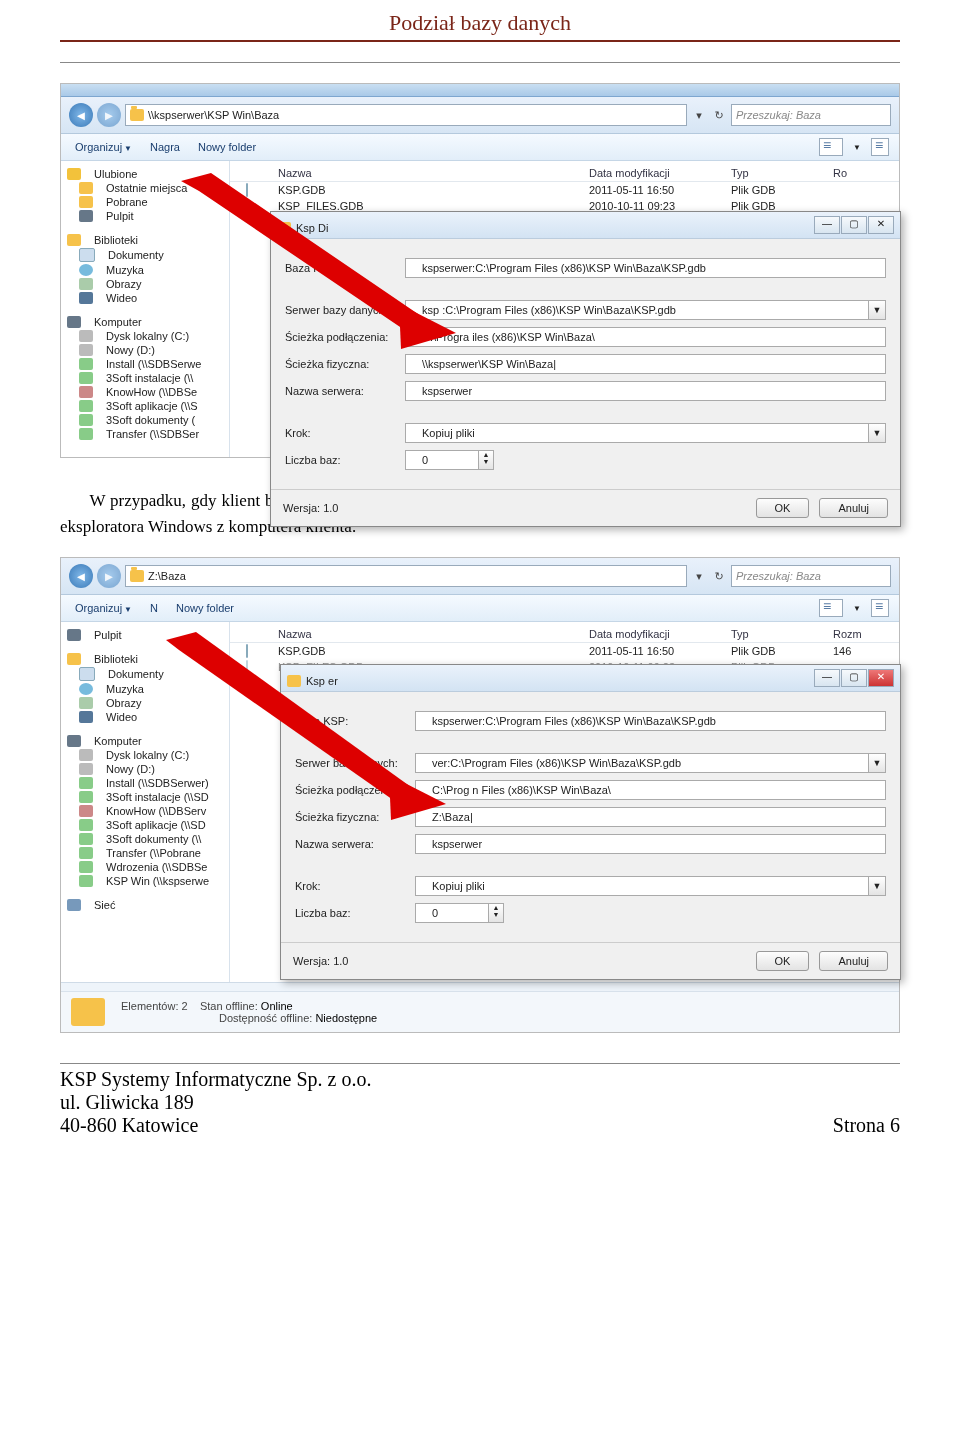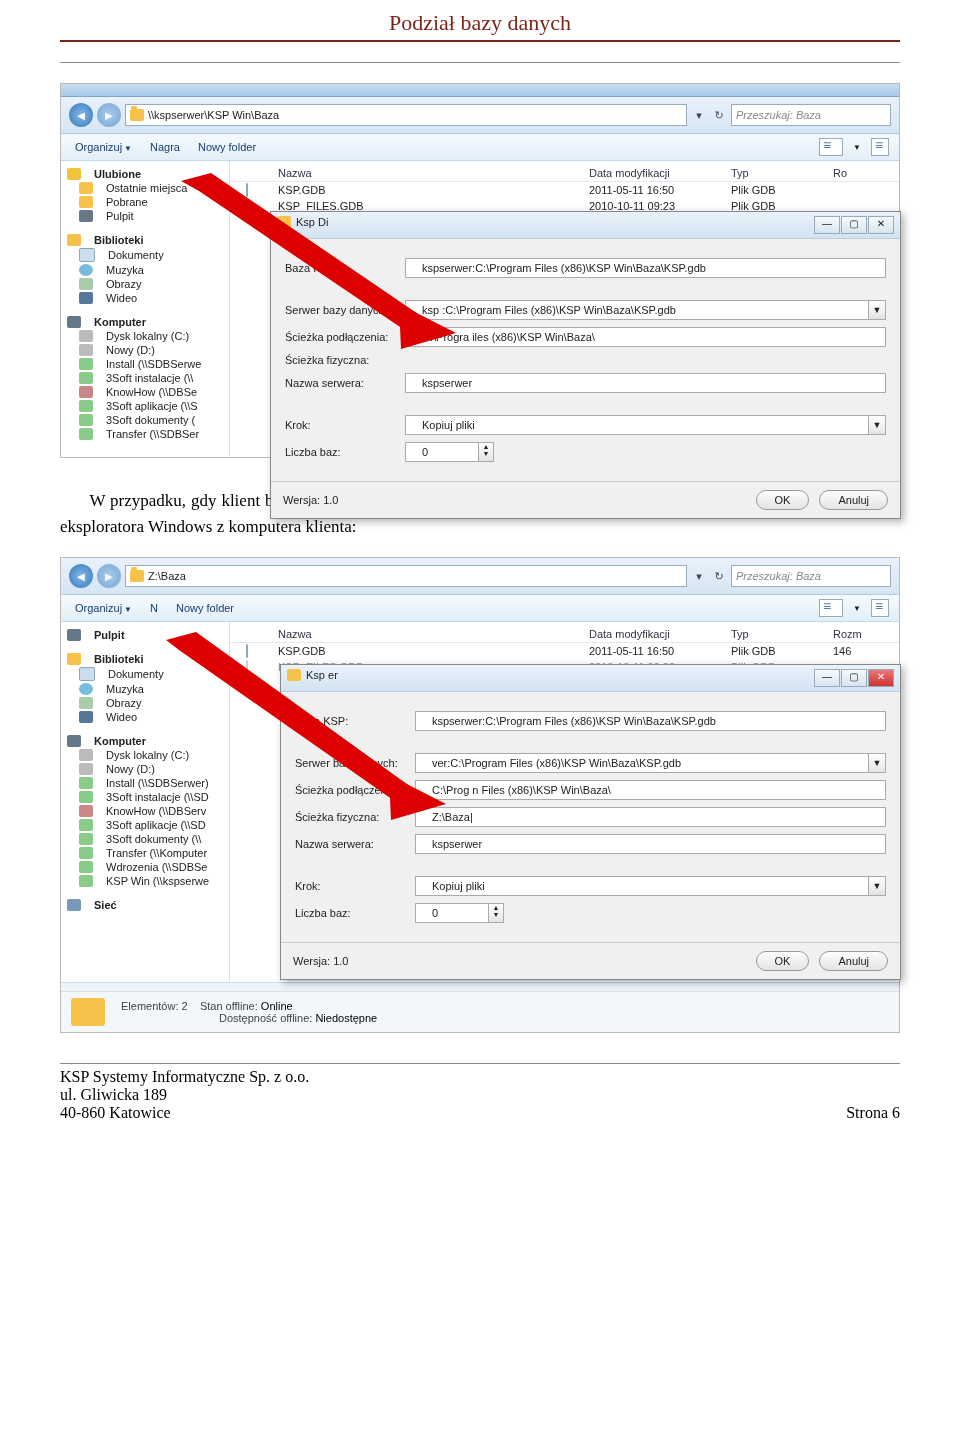--- a/index.html
+++ b/index.html
@@ -19,59 +19,59 @@
 .toolbar{display:flex;align-items:center;gap:10px;padding:4px 10px;background:linear-gradient(#f5faff,#e2eef9);border-bottom:1px solid #c5d6e6}
 .tbtn{color:#1a3e6e;padding:2px 4px}
 .tbtn .tri{font-size:8px;margin-left:2px}
 .spacer{flex:1}
 .view-ico{width:22px;height:16px;border:1px solid #9ab;background:#fff;position:relative}
 .view-ico:before{content:"≡";position:absolute;top:-2px;left:3px;color:#5a7da6;font-size:14px}
 .body2{display:flex;position:relative;min-height:200px}
 .side{width:160px;border-right:1px solid #d8e2ec;padding:6px 4px}
 .side .grp{margin-bottom:10px}
 .side .item{display:flex;align-items:center;gap:13px;padding:1px 2px 1px 14px;white-space:nowrap;overflow:hidden}
-.side .hd{font-weight:bold;padding-left:2px;display:flex;align-items:center}
+.side .hd{font-weight:normal;padding-left:2px;display:flex;align-items:center}
 .ico{width:14px;height:12px;border-radius:2px;flex-shrink:0}
 .ico.star{background:#f3c23b}
 .ico.fld{background:#f6c24a}
 .ico.doc{background:#cde;border:1px solid #8ab}
 .ico.mus{background:#7bd;border-radius:50%}
 .ico.img{background:#aca}
 .ico.vid{background:#579}
 .ico.cmp{background:#678}
 .ico.drv{background:#bbb}
 .ico.net{background:#8c8}
 .ico.netx{background:#c88}
 .ico.netw{background:#79b}
 .main{flex:1;position:relative}
 .cols{display:flex;padding:6px 10px 2px;border-bottom:1px solid #e2e8ee;color:#334}
 .cols>div{padding:0 6px}
 .c1{width:20px}.c2{flex:1}.c3{width:130px}.c4{width:90px}.c5{width:50px}
 .row{display:flex;padding:2px 10px}
 .row>div{padding:0 6px}
 .arrow-svg{position:absolute;top:0;left:0;pointer-events:none}
 .dialog{position:absolute;background:#f0f0f0;border:1px solid #888;box-shadow:3px 3px 8px rgba(0,0,0,.3);font-size:11px}
-.dlg-title{background:linear-gradient(#eaf2fb,#d3e3f3);padding:4px 6px;border-bottom:1px solid #bcd;display:flex;align-items:flex-start;gap:5px}
+.dlg-title{background:linear-gradient(#eaf2fb,#d3e3f3);padding:4px 6px;border-bottom:1px solid #bcd;display:flex;align-items:flex-end;gap:5px}
 .dlg-title .wbtns{margin-left:auto;display:flex;gap:1px}
 .wbtn{width:24px;height:16px;background:linear-gradient(#f6f9fc,#d8e5f0);border:1px solid #9ab;font-size:10px;text-align:center;line-height:14px}
 .wbtn.red{background:linear-gradient(#e77,#c33);color:#fff}
 .dlg-body{padding:12px 14px}
 .fld-row{display:flex;align-items:center;margin:7px 0}
 .fld-row label{width:120px}
 .fld-row .inp{flex:1;background:#fff;border:1px solid #aaa;height:18px;padding:0 16px;display:flex;align-items:center}
 .fld-row .cbo{width:16px;border:1px solid #aaa;border-left:0;height:18px;text-align:center;background:linear-gradient(#fff,#e4e4e4);font-size:9px;line-height:18px}
 .dlg-foot{border-top:1px solid #ccc;padding:8px 12px;display:flex;align-items:center;gap:10px}
-.btn{background:linear-gradient(#fdfdfd,#e3e3e3);border:1px solid #999;padding:3px 18px;border-radius:10px}
+.btn{background:linear-gradient(#fdfdfd,#e3e3e3);border:1px solid #999;padding:3px 18px;border-radius:3px}
 .spin{display:flex}
 .spin .inp{width:40px}
 .spinb{width:14px;border:1px solid #aaa;border-left:0;height:18px;background:linear-gradient(#fff,#e4e4e4);font-size:7px;text-align:center}
 .status{padding:6px 10px;border-top:1px solid #d8e2ec;background:#f3f7fb;display:flex;gap:16px;align-items:center;font-size:11px;color:#444}
 .status .big{width:34px;height:28px;background:#f6c24a;border-radius:3px}
 .para{font-size:17px;line-height:1.5;text-align:justify;margin:18px 0}
-.ftr{margin-top:360px;border-top:1px solid #888;padding-top:4px;font-size:16px;display:flex;justify-content:space-between;align-items:flex-end}
+.ftr{margin-top:360px;border-top:1px solid #888;padding-top:4px;font-size:20px;display:flex;justify-content:space-between;align-items:flex-end}
 </style>
 </head>
 <body>
 
 <div class="page">
 <div class="hdr">Podział bazy danych</div>
 <hr class="hdr-line">
 <hr class="hdr-line2">
 
 <div class="shot">
@@ -220,20 +220,21 @@
                 <label>Serwer bazy danych:</label>
                 <div class="inp">ksp       :C:\Program Files (x86)\KSP Win\Baza\KSP.gdb</div>
                 <div class="cbo">▼</div>
               </div>
     <div class="fld-row">
                 <label>Ścieżka podłączenia:</label>
                 <div class="inp">C:\Progra    iles (x86)\KSP Win\Baza\</div>
               </div>
     <div class="fld-row">
                 <label>Ścieżka fizyczna:</label>
+                <div class="inp">\\kspserwer\KSP Win\Baza|</div>
               </div>
     <div class="fld-row">
                 <label>Nazwa serwera:</label>
                 <div class="inp">kspserwer</div>
               </div>
     <div style="height:8px"></div>
     <div class="fld-row">
                 <label>Krok:</label>
                 <div class="inp">Kopiuj pliki</div>
                 <div class="cbo">▼</div>
@@ -342,21 +343,21 @@
    <div class="item">
               <span class="ico net"></span>
               <span>3Soft aplikacje (\\SD</span>
             </div>
    <div class="item">
               <span class="ico net"></span>
               <span>3Soft dokumenty (\\</span>
             </div>
    <div class="item">
               <span class="ico net"></span>
-              <span>Transfer (\\Komputer</span>
+              <span>Transfer (\\Pobrane</span>
             </div>
    <div class="item">
               <span class="ico net"></span>
               <span>Wdrozenia (\\SDBSe</span>
             </div>
    <div class="item">
               <span class="ico net"></span>
               <span>KSP Win (\\kspserwe</span>
             </div>
   </div>

